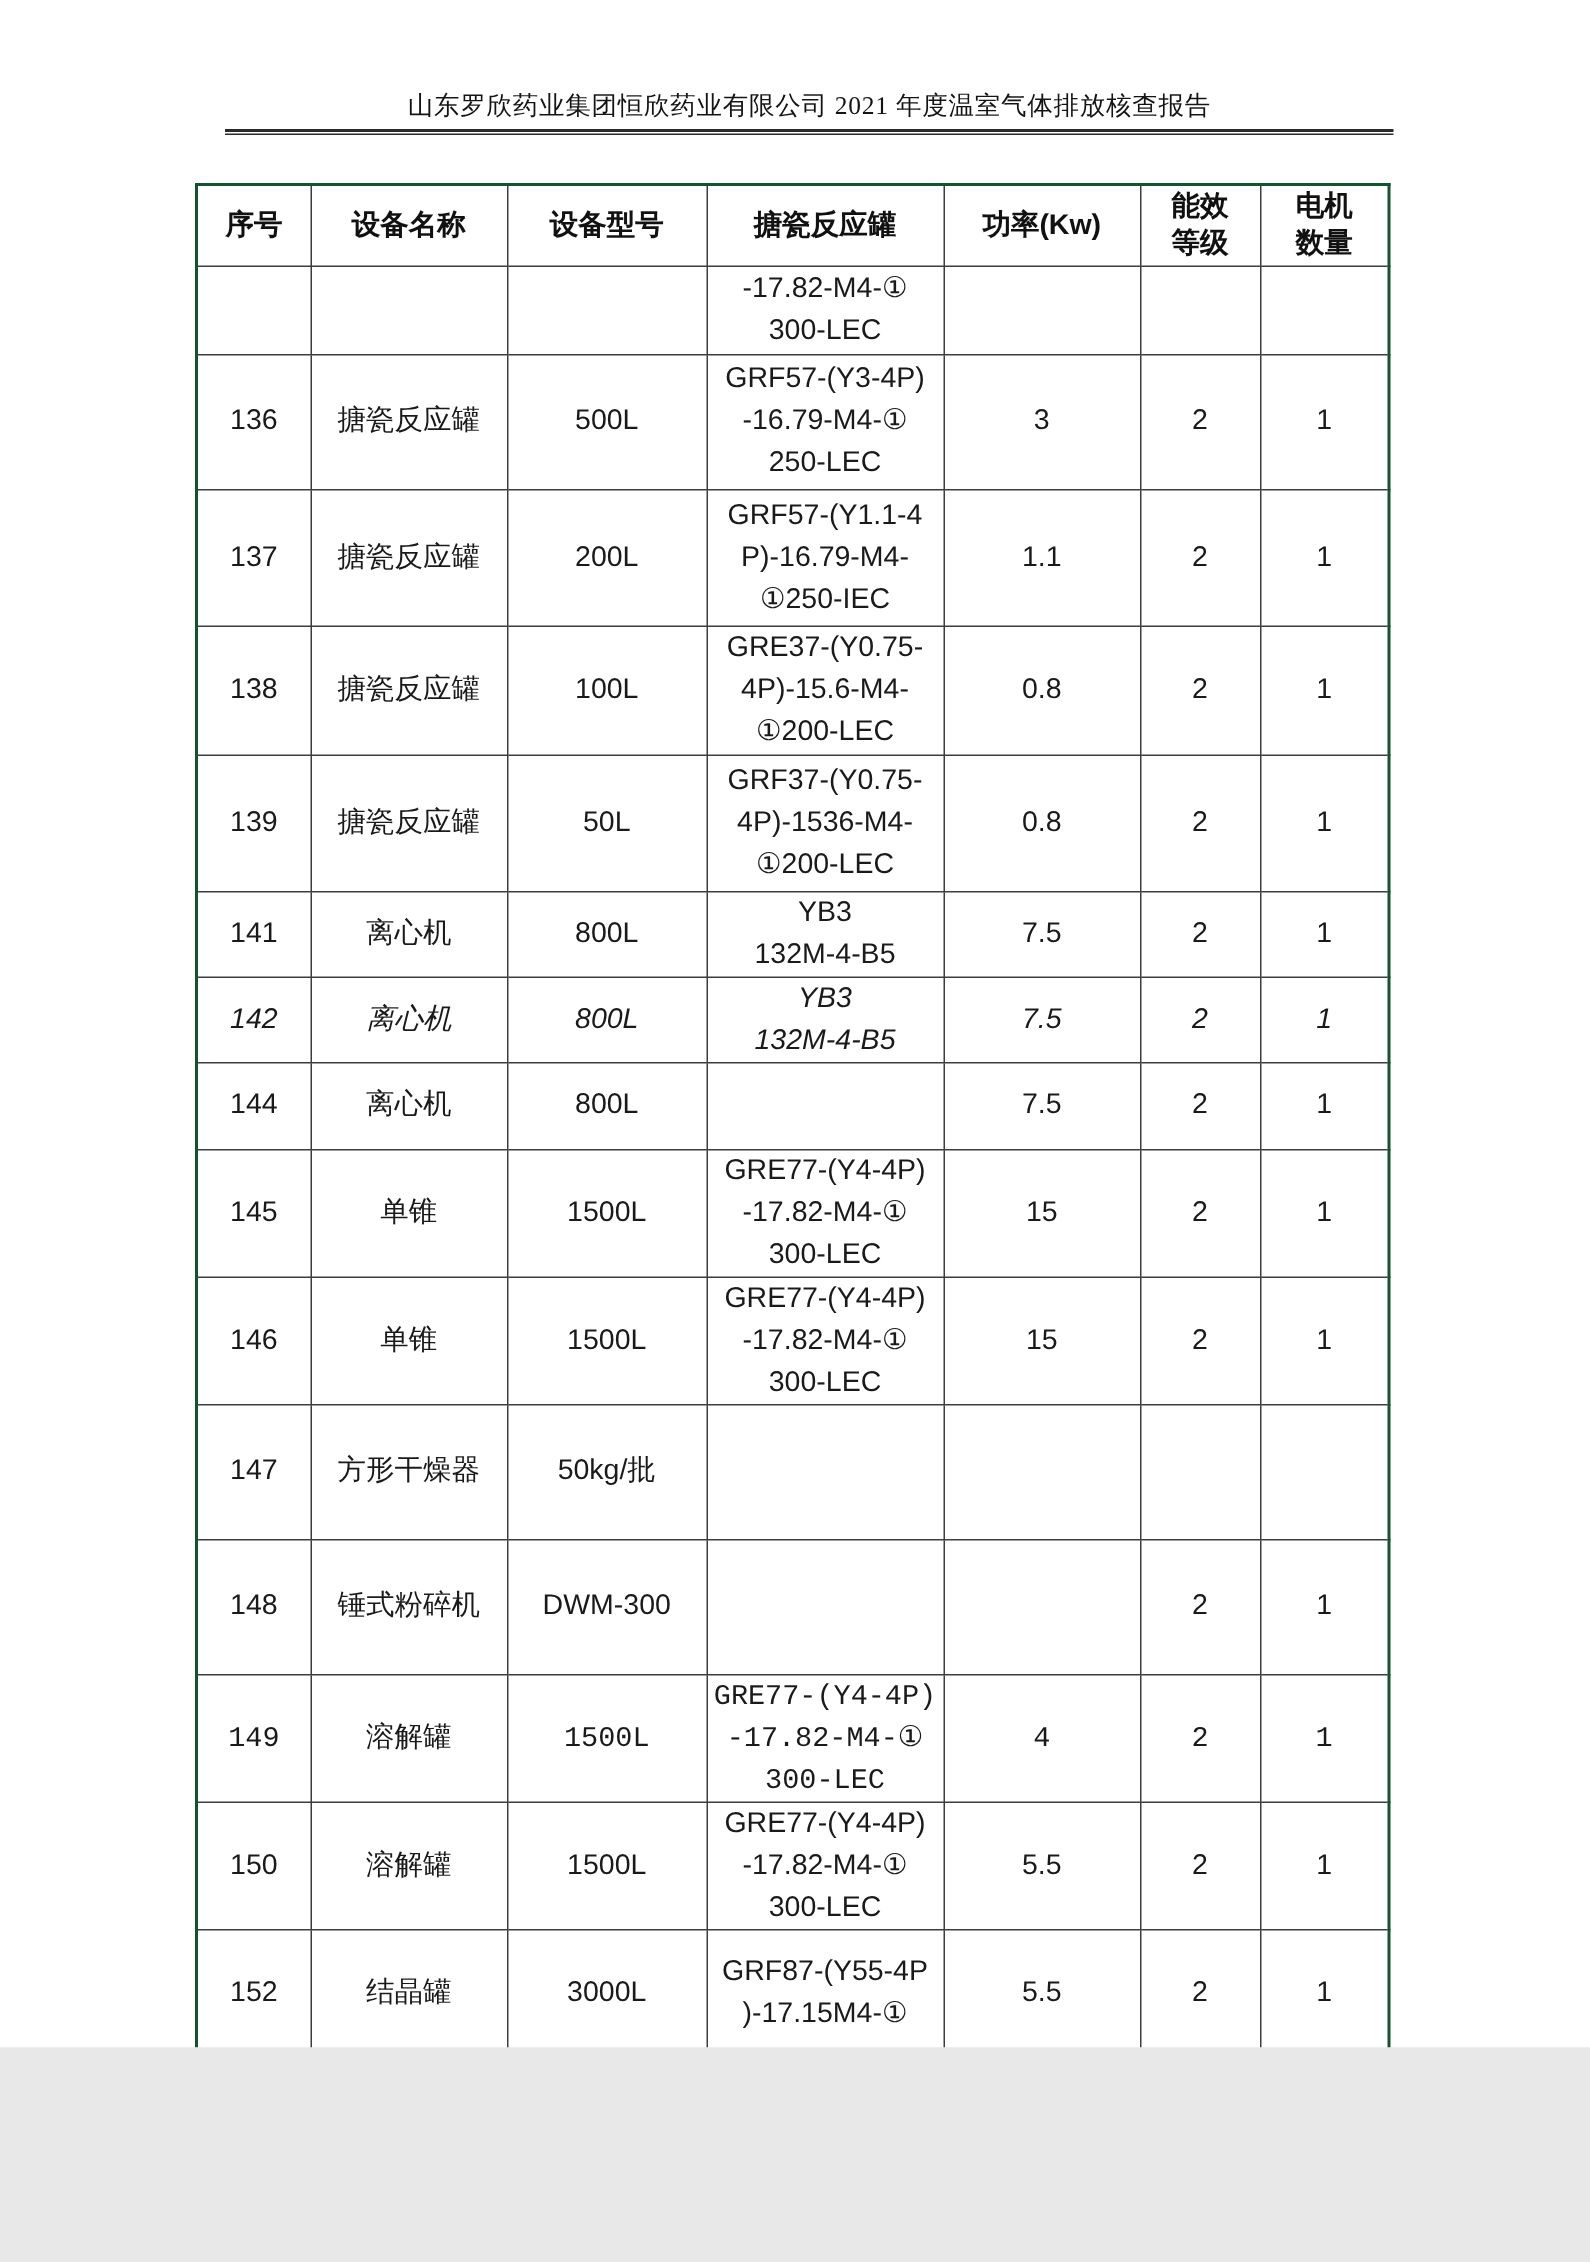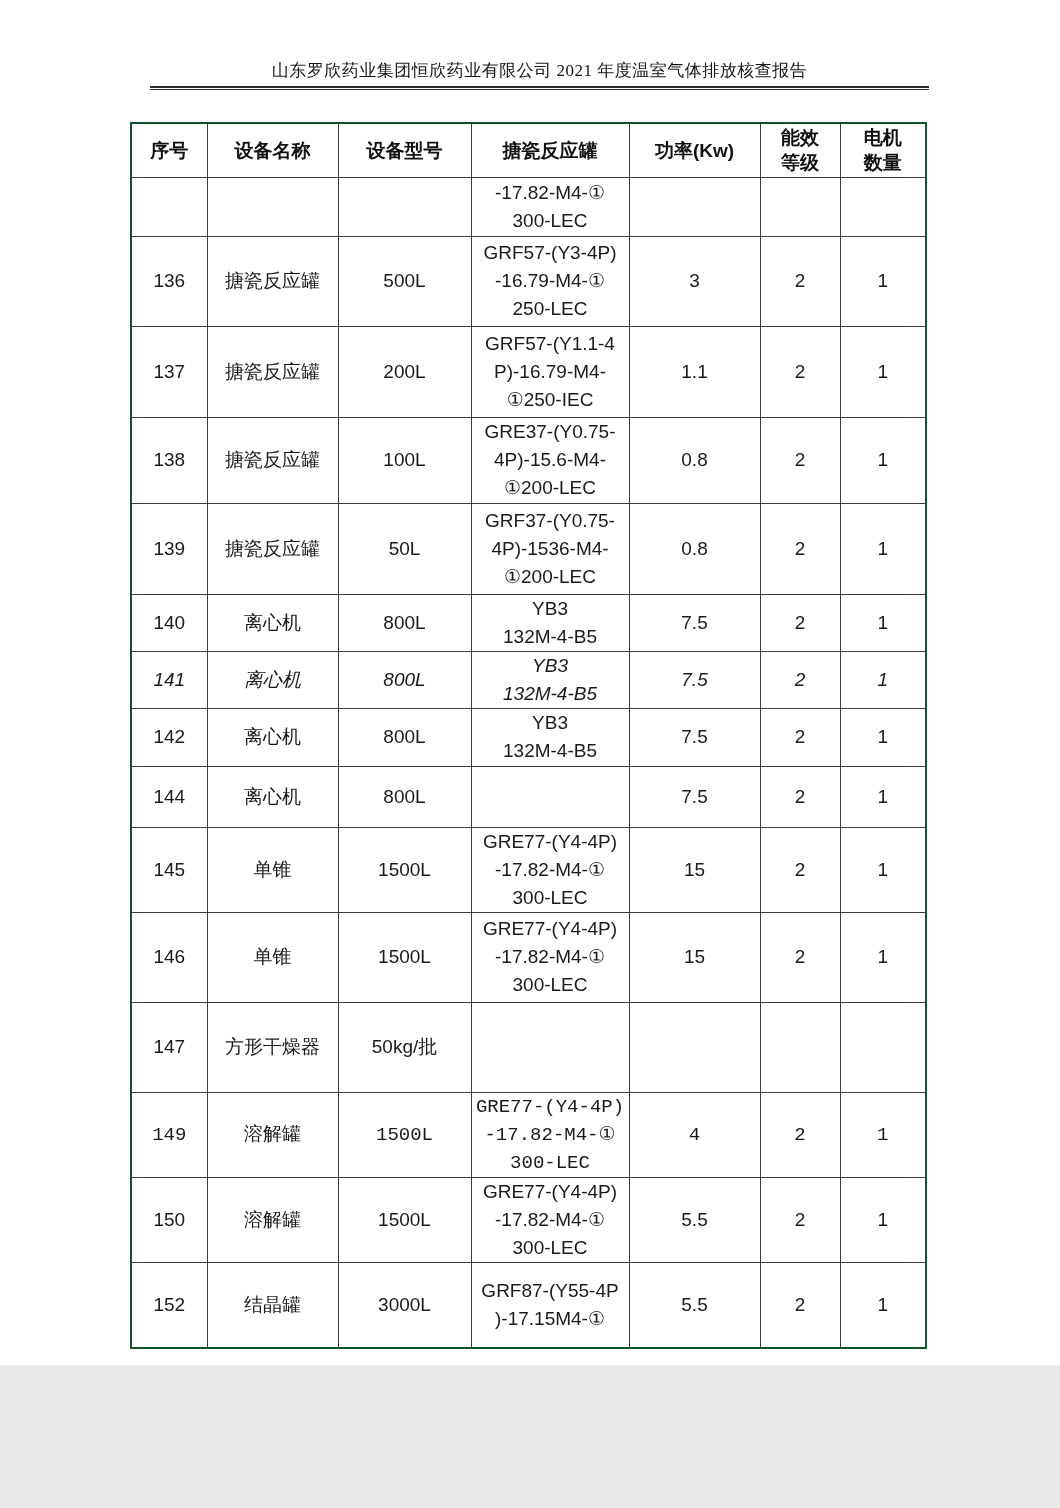--- a/index.html
+++ b/index.html
@@ -183,30 +183,20 @@
           <td>搪瓷反应罐</td>
           <td>50L</td>
           <td>GRF37-(Y0.75-
 4P)-1536-M4-
 ①200-LEC</td>
           <td>0.8</td>
           <td>2</td>
           <td>1</td>
         </tr>
         <tr>
-          <td>140</td>
-          <td>离心机</td>
-          <td>800L</td>
-          <td>YB3
-132M-4-B5</td>
-          <td>7.5</td>
-          <td>2</td>
-          <td>1</td>
-        </tr>
-        <tr>
           <td>141</td>
           <td>离心机</td>
           <td>800L</td>
           <td>YB3
 132M-4-B5</td>
           <td>7.5</td>
           <td>2</td>
           <td>1</td>
         </tr>
         <tr>
@@ -253,20 +243,29 @@
         <tr>
           <td>147</td>
           <td>方形干燥器</td>
           <td>50kg/批</td>
           <td></td>
           <td></td>
           <td></td>
           <td></td>
         </tr>
         <tr>
+          <td>148</td>
+          <td>锤式粉碎机</td>
+          <td>DWM-300</td>
+          <td></td>
+          <td></td>
+          <td>2</td>
+          <td>1</td>
+        </tr>
+        <tr>
           <td>149</td>
           <td>溶解罐</td>
           <td>1500L</td>
           <td>GRE77-(Y4-4P)
 -17.82-M4-①
 300-LEC</td>
           <td>4</td>
           <td>2</td>
           <td>1</td>
         </tr>

